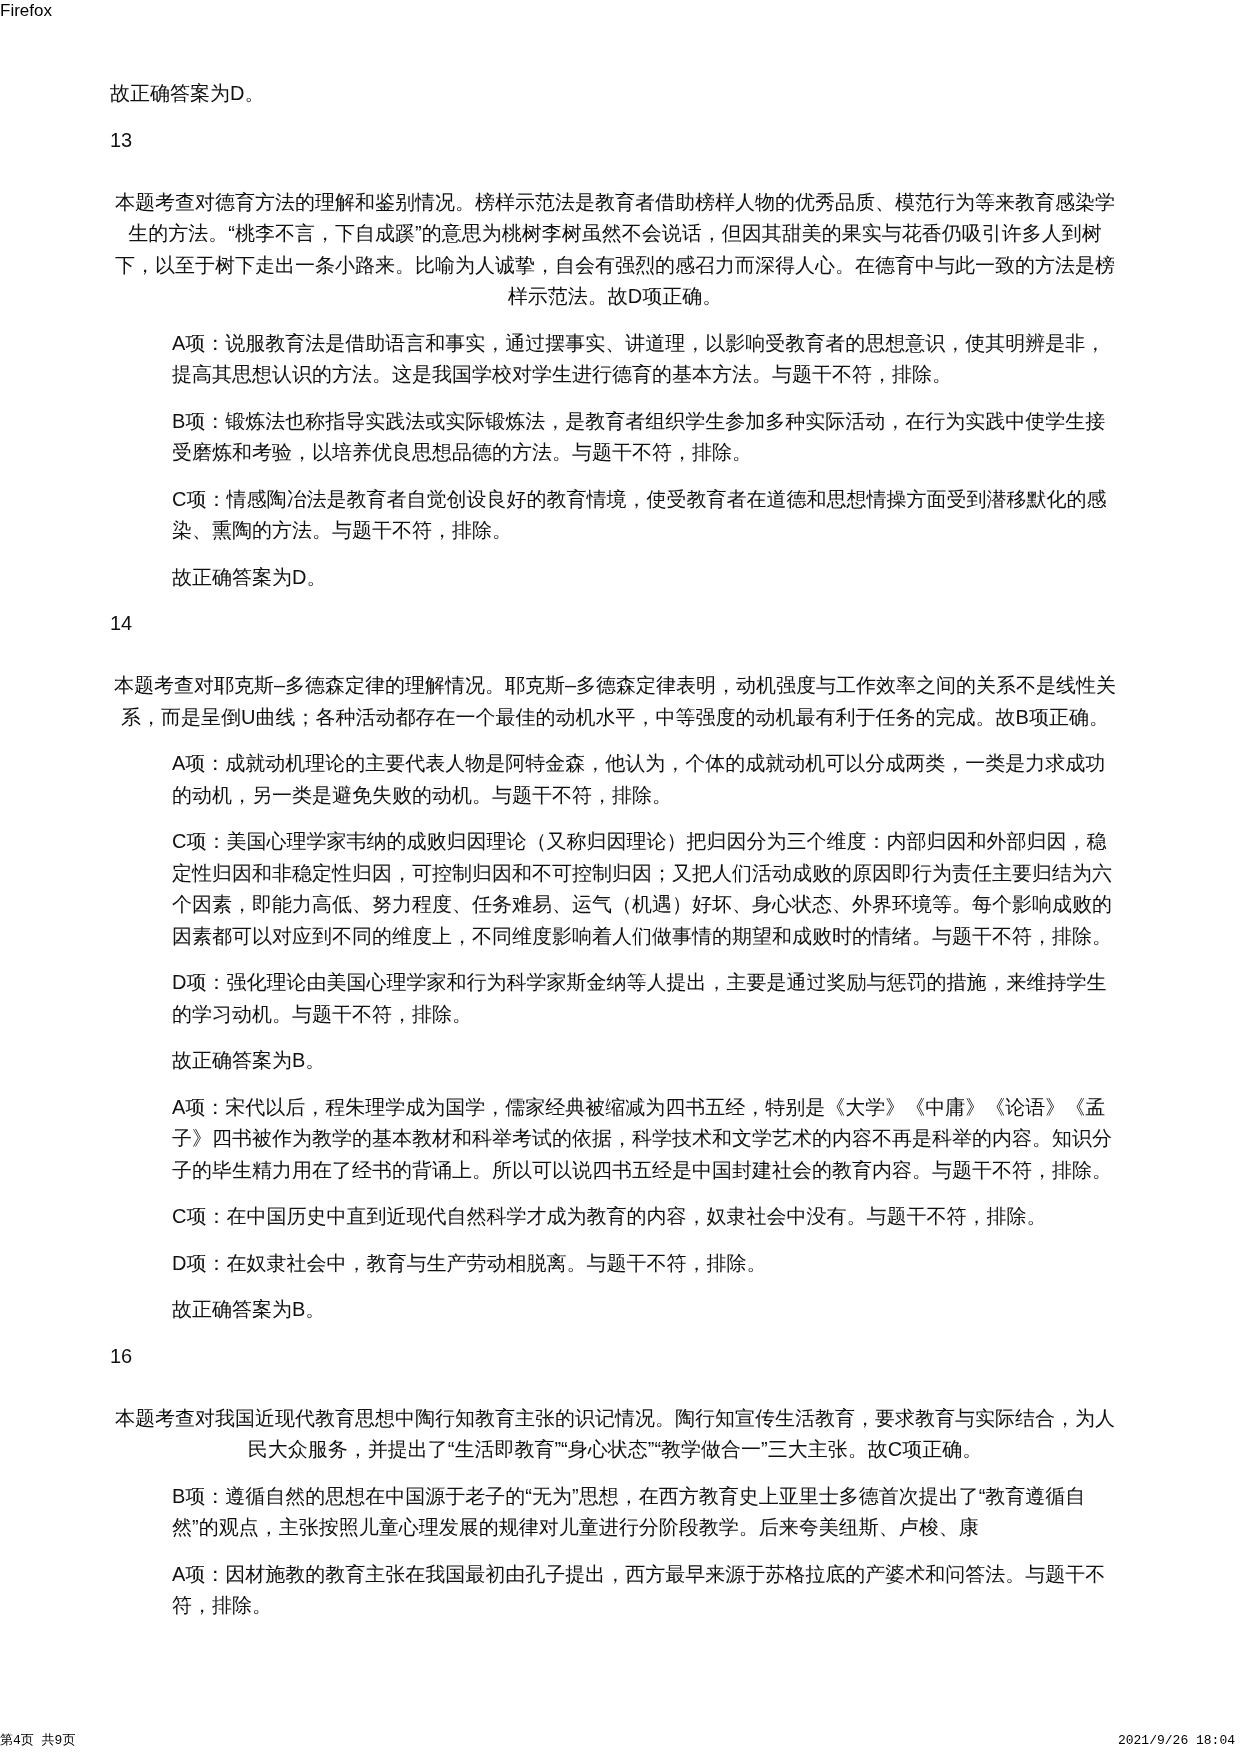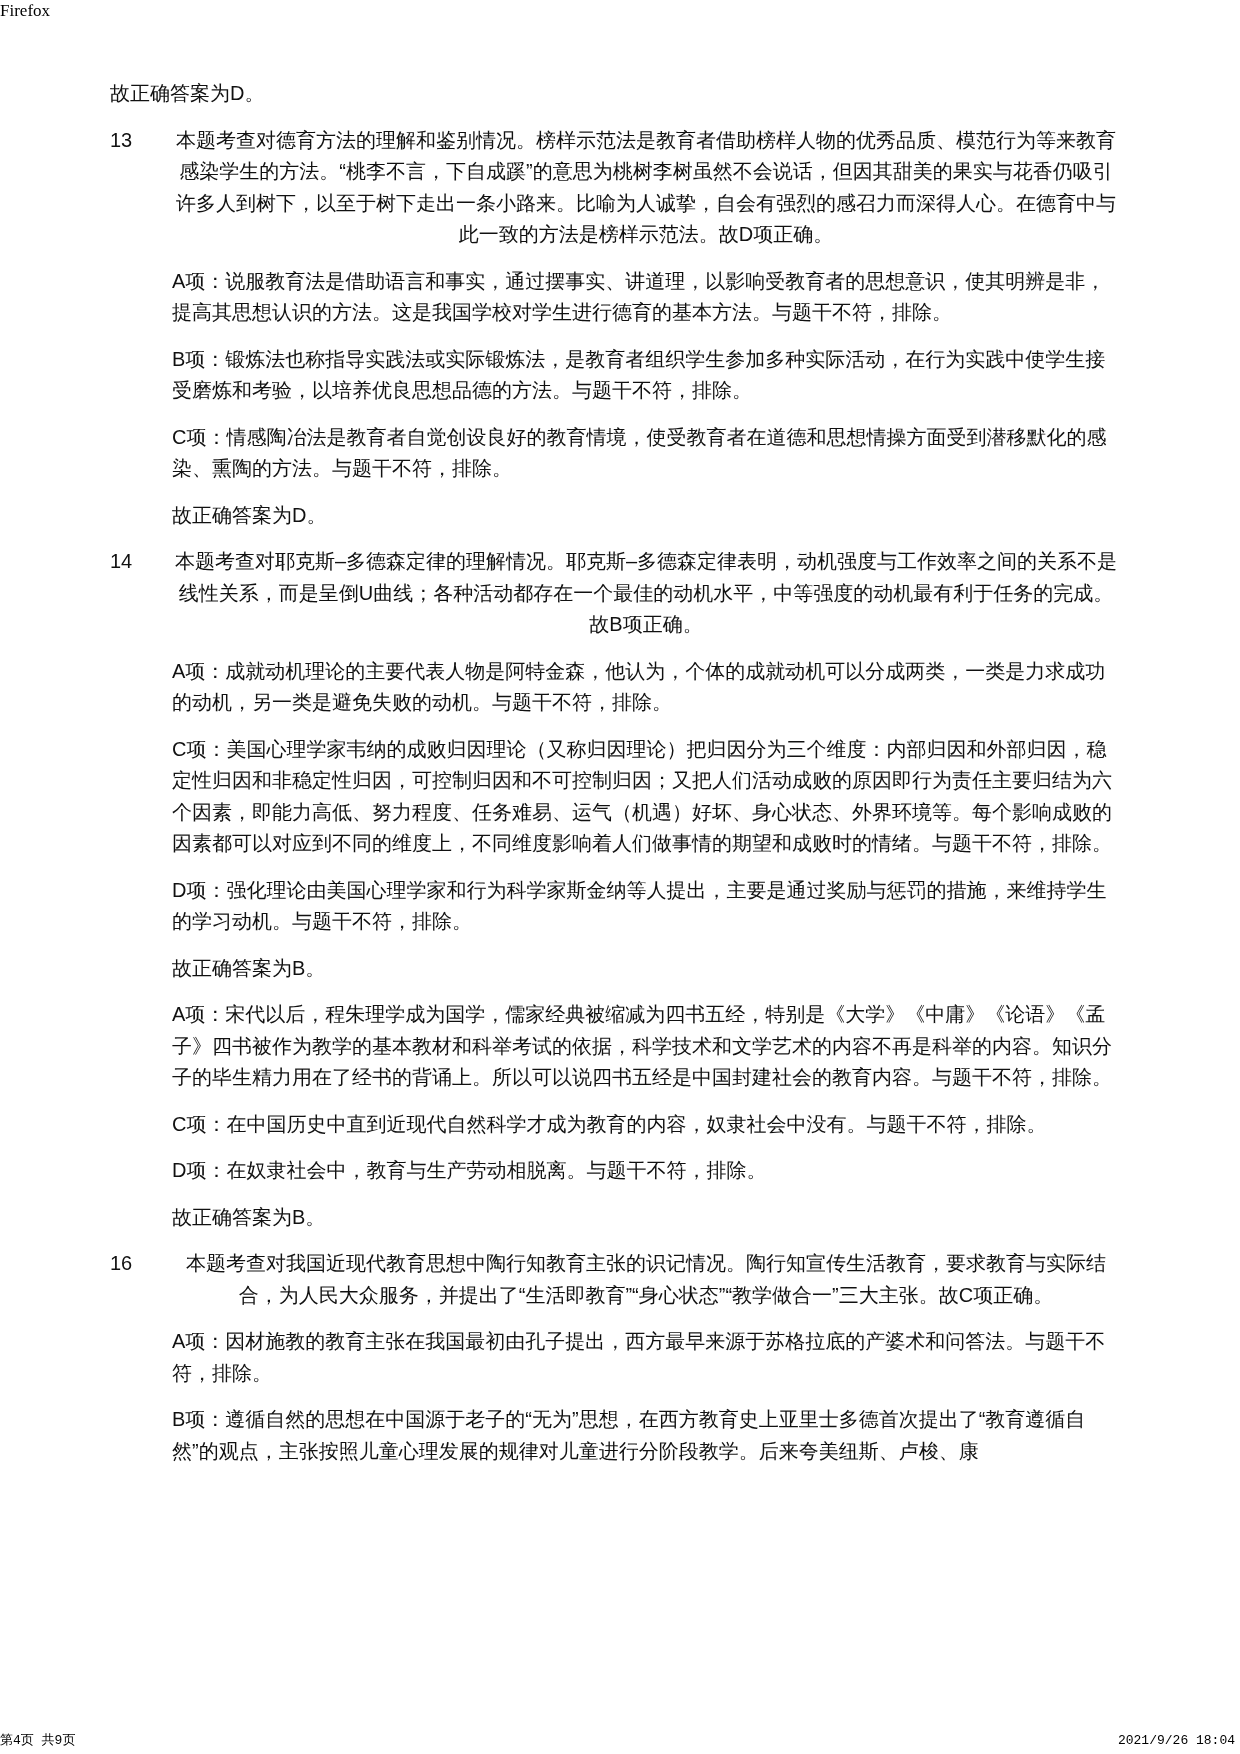--- a/index.html
+++ b/index.html
@@ -2,37 +2,37 @@
 <html><head>
 <meta charset="utf-8">
 <style>
   html, body { margin: 0; padding: 0; background: #ffffff; }
   body {
     width: 1240px; height: 1754px; position: relative; overflow: hidden;
     font-family: "Liberation Sans", "DejaVu Sans", sans-serif; color: #111;
   }
   .hdr {
     position: absolute; left: 0; top: 0;
-    font-family: Liberation Serif, serif;
+    font-family: Liberation Sans, sans-serif;
     font-size: 17px; line-height: 22px; color: #000;
   }
   .footer-left, .footer-right {
     position: absolute; top: 1730px;
     font-family: "Liberation Mono", "DejaVu Sans Mono", monospace;
     font-size: 13px; line-height: 22px; color: #000;
   }
   .footer-left { left: 0; }
   .footer-right { right: 5px; }
   .content {
     position: absolute; left: 98px; top: 78px; width: 1010px;
     font-size: 20px; line-height: 31.5px; margin-left: 12px;
   }
   .para { margin: 0; }
   .lead-answer { padding-left: 0; margin-bottom: 15px; }
-  .q { display: flex; margin-bottom: 15px; }
+  .q { display: flex; margin-bottom: 15px; flex-direction: column; }
   .q-num { width: 62px; flex: 0 0 62px; }
   .q-body { flex: 1; text-align: center; }
   .sub { margin: 0 0 15px 62px; }
   .ans { margin: 0 0 15px 62px; }
 </style>
 </head>
 <body>
 
 <div class="hdr">Firefox</div>
 
@@ -59,18 +59,18 @@
 
   <p class="para sub">A项：宋代以后，程朱理学成为国学，儒家经典被缩减为四书五经，特别是《大学》《中庸》《论语》《孟子》四书被作为教学的基本教材和科举考试的依据，科学技术和文学艺术的内容不再是科举的内容。知识分子的毕生精力用在了经书的背诵上。所以可以说四书五经是中国封建社会的教育内容。与题干不符，排除。</p>
   <p class="para sub">C项：在中国历史中直到近现代自然科学才成为教育的内容，奴隶社会中没有。与题干不符，排除。</p>
   <p class="para sub">D项：在奴隶社会中，教育与生产劳动相脱离。与题干不符，排除。</p>
   <p class="para ans">故正确答案为B。</p>
 
   <div class="q">
     <div class="q-num">16</div>
     <div class="q-body">本题考查对我国近现代教育思想中陶行知教育主张的识记情况。陶行知宣传生活教育，要求教育与实际结合，为人民大众服务，并提出了“生活即教育”“身心状态”“教学做合一”三大主张。故C项正确。</div>
   </div>
+  <p class="para sub">B项：遵循自然的思想在中国源于老子的“无为”思想，在西方教育史上亚里士多德首次提出了“教育遵循自然”的观点，主张按照儿童心理发展的规律对儿童进行分阶段教学。后来夸美纽斯、卢梭、康</p>
   <p class="para sub">A项：因材施教的教育主张在我国最初由孔子提出，西方最早来源于苏格拉底的产婆术和问答法。与题干不符，排除。</p>
-  <p class="para sub">B项：遵循自然的思想在中国源于老子的“无为”思想，在西方教育史上亚里士多德首次提出了“教育遵循自然”的观点，主张按照儿童心理发展的规律对儿童进行分阶段教学。后来夸美纽斯、卢梭、康</p>
 </div>
 
 <div class="footer-left">第4页 共9页</div>
 <div class="footer-right">2021/9/26 18:04</div>
 
 </body></html>

